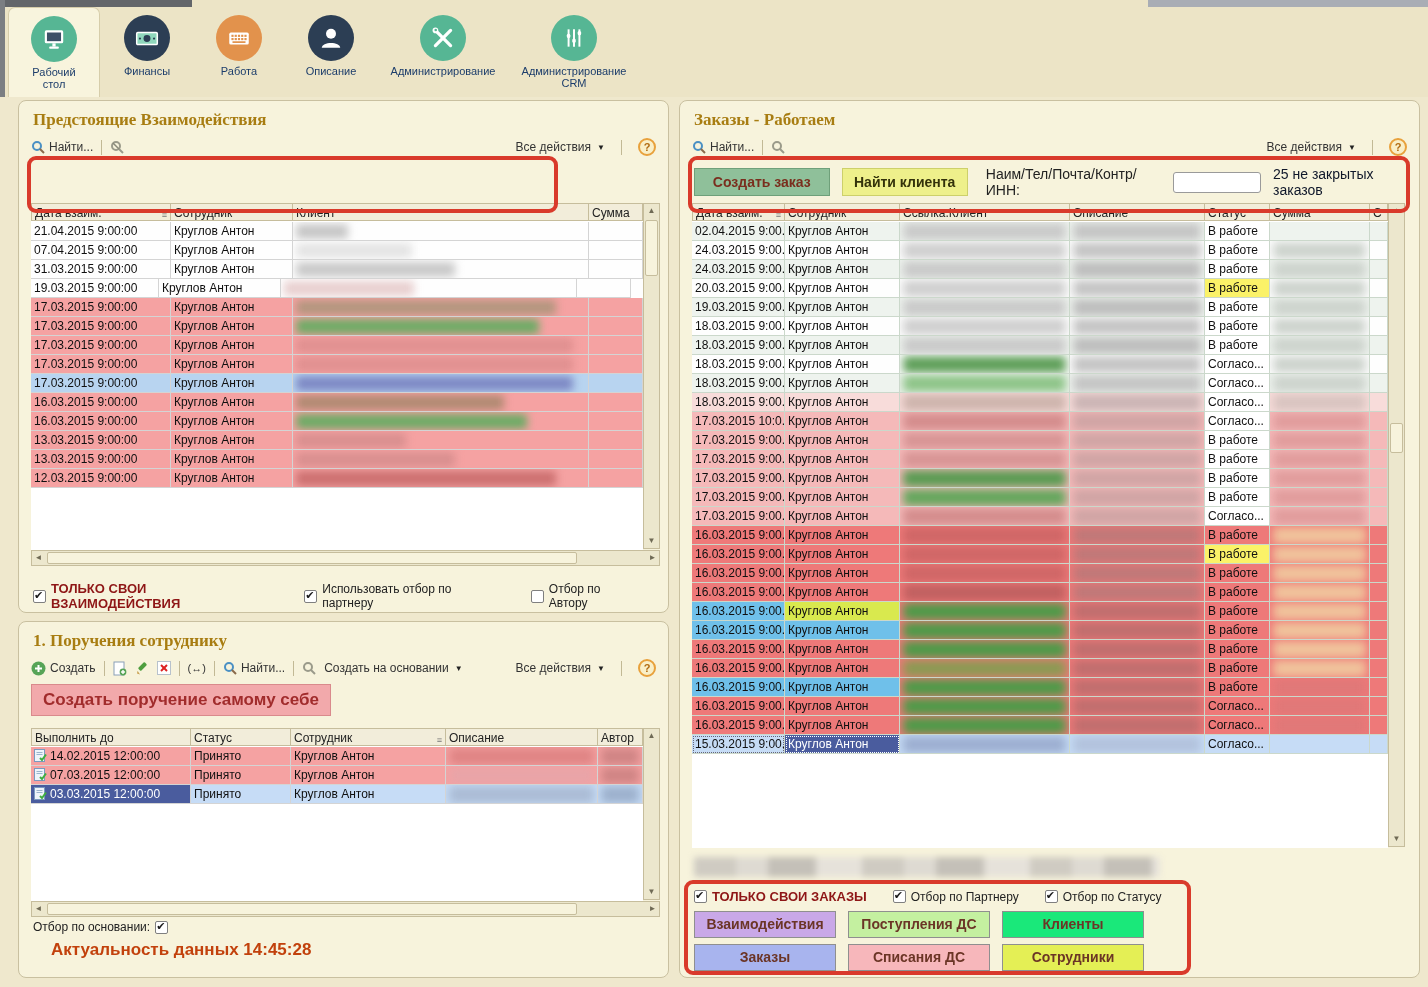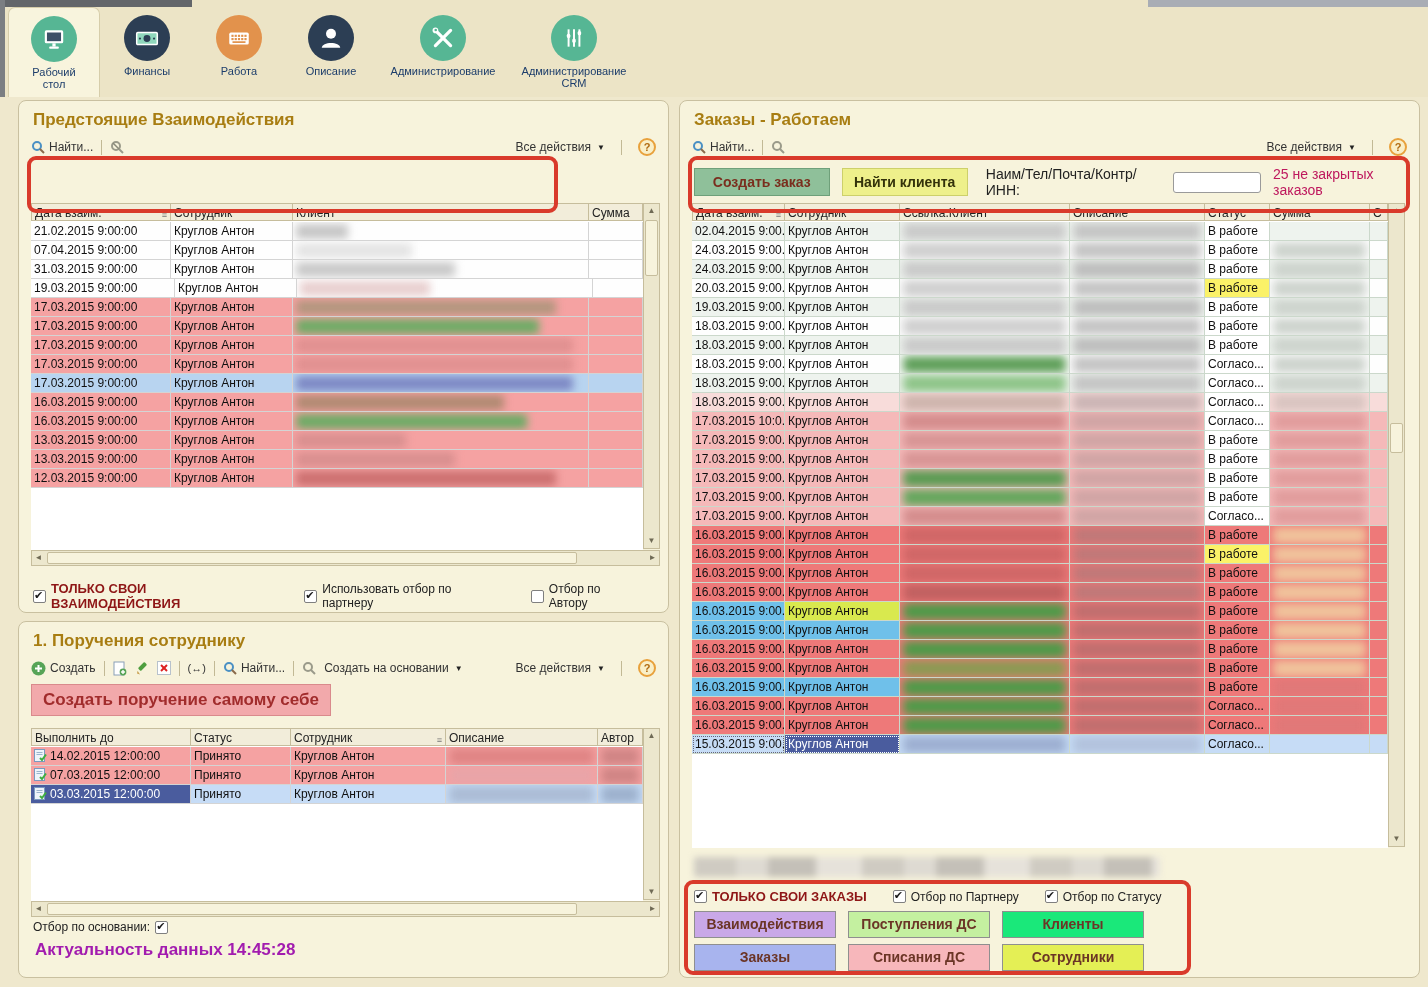--- a/index.html
+++ b/index.html
@@ -15,21 +15,21 @@
   .tab { display:flex; flex-direction:column; align-items:center; padding-top:8px; height:90px; }
   .tab.active { background:#f8f4dd; border:1px solid #d6cdaa; border-bottom:none; border-radius:7px 7px 0 0; }
   .tab-circle { width:46px; height:46px; border-radius:50%; display:flex; align-items:center; justify-content:center; }
   .tab-label { margin-top:4px; font-size:11px; color:#1c3d6b; text-align:center; line-height:12px; white-space:pre-line; }
 
   
   .panel { position:absolute; background:#f7f3dc; border:1px solid #c9c0a0; border-radius:8px; }
   #panel-int   { left:18px;  top:100px; width:651px; height:513px; }
   #panel-tasks { left:18px;  top:621px; width:651px; height:357px; }
   #panel-ord   { left:679px; top:100px; width:741px; height:878px; }
-  .ptitle { position:absolute; left:14px; top:9px; font-size:17px; font-weight:bold; color:#a87d12; }
+  .ptitle { position:absolute; left:14px; top:9px; font-size:17px; font-weight:bold; color:#a87d12;font-family:Liberation Serif, serif; }
 
   .toolbar { position:absolute; left:12px; right:12px; top:36px; height:20px; display:flex; align-items:center; font-size:12px; color:#333; }
   .tb-item { display:flex; align-items:center; gap:4px; margin-right:8px; cursor:default; }
   .tb-sep { width:1px; height:15px; background:#c2b995; margin-right:8px; }
   .tb-right { margin-left:auto; display:flex; align-items:center; gap:8px; }
   .caret { font-size:8px; color:#222; margin-left:2px; }
   .help { width:18px; height:18px; border-radius:50%; background:#f9efc8; border:2px solid #e8a13c;
           color:#b06a10; font-weight:bold; font-size:11px; text-align:center; line-height:14px; }
 
   .hl { position:absolute; border:4px solid #d93a2b; border-radius:9px; pointer-events:none; z-index:6; }
@@ -75,22 +75,22 @@
   .chkrow { position:absolute; display:flex; align-items:center; font-size:12px; color:#222; }
   .chk { display:flex; align-items:center; gap:5px; margin-right:26px; }
   .cb { width:13px; height:13px; background:#fff; border:1px solid #7f7f7f; border-radius:2px;
         position:relative; flex:none; }
   .cb.on::after { content:"✔"; position:absolute; left:0px; top:-2px; font-size:11px; color:#1a1a1a; }
   .accent { color:#8e1616; font-weight:bold; font-size:13px; }
 
   .navbtn { position:absolute; width:142px; height:27px; border:1px solid #8f8f8f; font-size:14px; font-weight:bold;
             color:#6b3526; text-align:center; line-height:25px; cursor:default; }
 
-  .note-red { color:#be185d; font-size:14px; }
-  .freshness { position:absolute; left:16px; top:318px; font-size:17px; font-weight:bold; color:#a21caf; }
+  .note-red { color:#0f172a; font-size:14px; }
+  .freshness { position:absolute; left:32px; top:318px; font-size:17px; font-weight:bold; color:#c2410c; }
 
   .blurstrip { position:absolute; left:14px; top:756px; width:466px; height:20px; filter:blur(3px); border-radius:2px;
     background:repeating-linear-gradient(90deg,#cfcbc2 0 42px,#dedad2 42px 74px,#c4c0b8 74px 122px,#e6e2da 122px 168px); }
 
   .docicon { display:inline-block; width:13px; height:13px; margin-right:3px; vertical-align:-2px; }
 </style>
 </head>
 <body>
 
 <div class="topbar">
@@ -212,21 +212,21 @@
   </div>
   <div class="hl" style="left:8px; top:55px; width:531px; height:57px;"></div>
   <div class="tbl" id="int-table" style="left:12px; top:102px; width:612px; --grid:#d4d4d4;">
       <div class="trow thead">
         <div class="cell" style="width: 140px;">Дата взаим.<span class="filtericon">≡</span></div>
         <div class="cell" style="width: 122px;">Сотрудник</div>
         <div class="cell" style="width: 296px;">Клиент</div>
         <div class="cell" style="width: 54px;">Сумма</div>
       </div>
       <div class="trow row-w">
-        <div class="cell" style="width: 140px;">21.02.2015 9:00:00</div>
+        <div class="cell" style="width: 140px;">21.04.2015 9:00:00</div>
         <div class="cell" style="width: 122px;">Круглов Антон</div>
         <div class="cell" style="width: 296px;">
           <div class="blur" style="background: rgb(198, 198, 198); width: 18%;"></div>
         </div>
         <div class="cell" style="width: 54px;"></div>
       </div>
       <div class="trow row-w">
         <div class="cell" style="width: 140px;">07.04.2015 9:00:00</div>
         <div class="cell" style="width: 122px;">Круглов Антон</div>
         <div class="cell" style="width: 296px;">
@@ -236,21 +236,21 @@
       </div>
       <div class="trow row-w">
         <div class="cell" style="width: 140px;">31.03.2015 9:00:00</div>
         <div class="cell" style="width: 122px;">Круглов Антон</div>
         <div class="cell" style="width: 296px;">
           <div class="blur" style="background: rgb(201, 201, 201); width: 55%;"></div>
         </div>
         <div class="cell" style="width: 54px;"></div>
       </div>
       <div class="trow row-w">
-        <div class="cell" style="width: 144px;">19.03.2015 9:00:00</div>
+        <div class="cell" style="width: 128px;">19.03.2015 9:00:00</div>
         <div class="cell" style="width: 122px;">Круглов Антон</div>
         <div class="cell" style="width: 296px;">
           <div class="blur" style="background: rgb(232, 207, 207); width: 45%;"></div>
         </div>
         <div class="cell" style="width: 54px;"></div>
       </div>
       <div class="trow row-p">
         <div class="cell" style="width: 140px;">17.03.2015 9:00:00</div>
         <div class="cell" style="width: 122px;">Круглов Антон</div>
         <div class="cell" style="width: 296px;">

